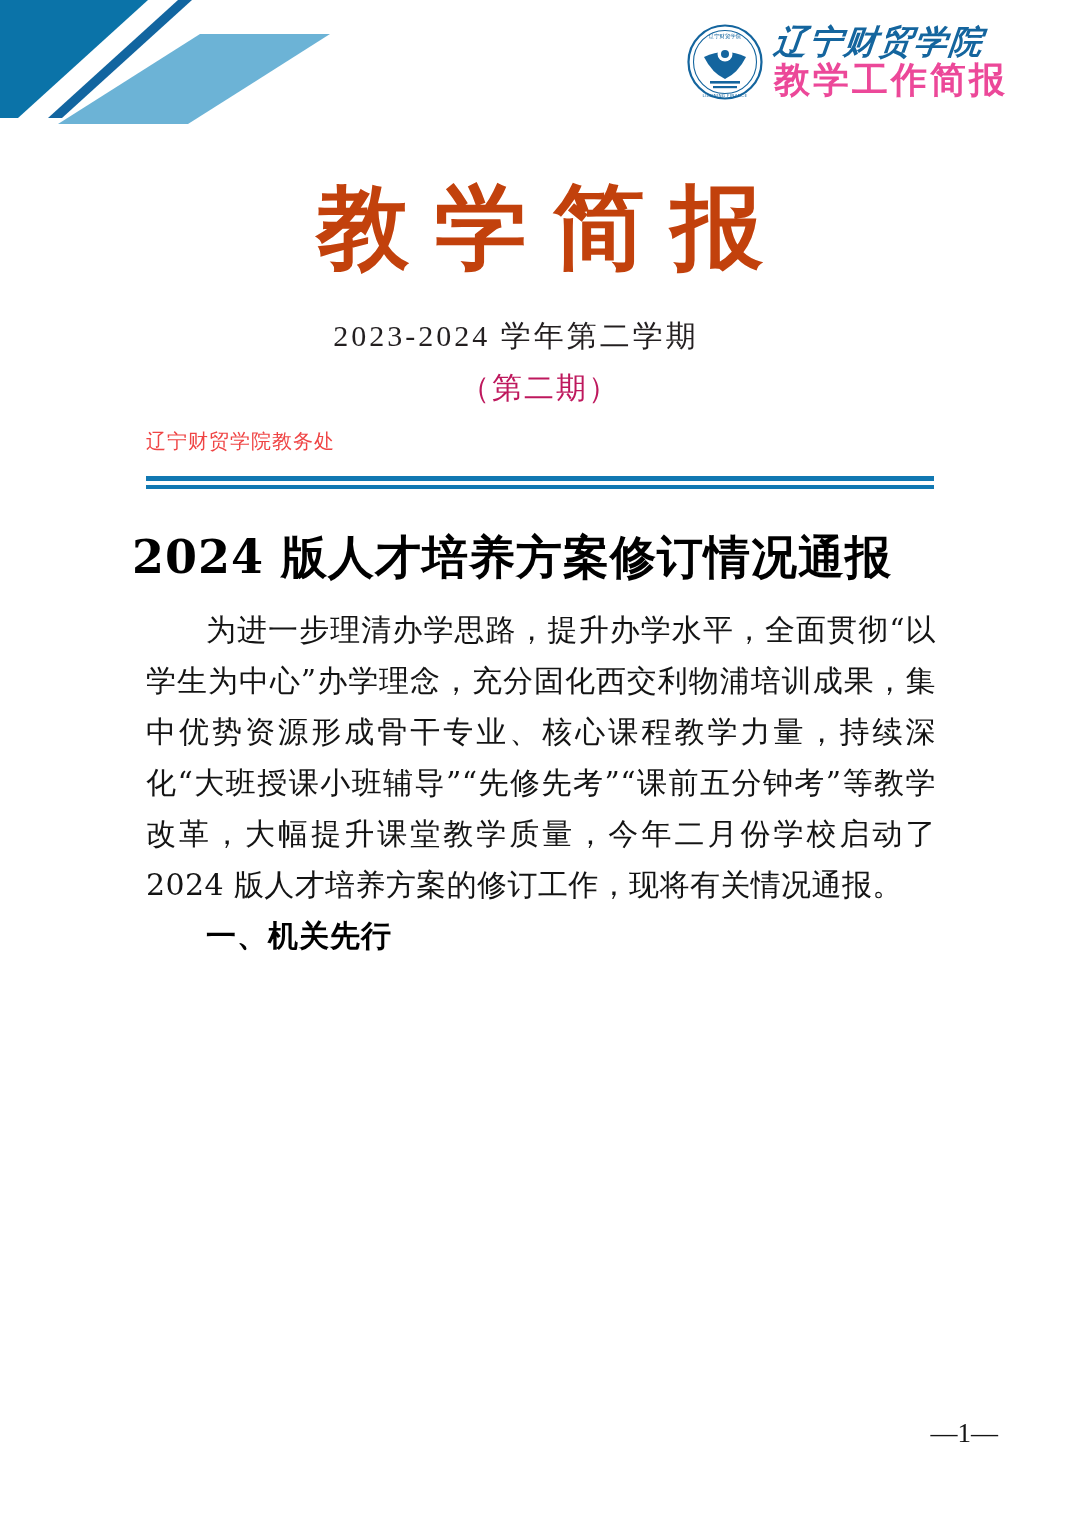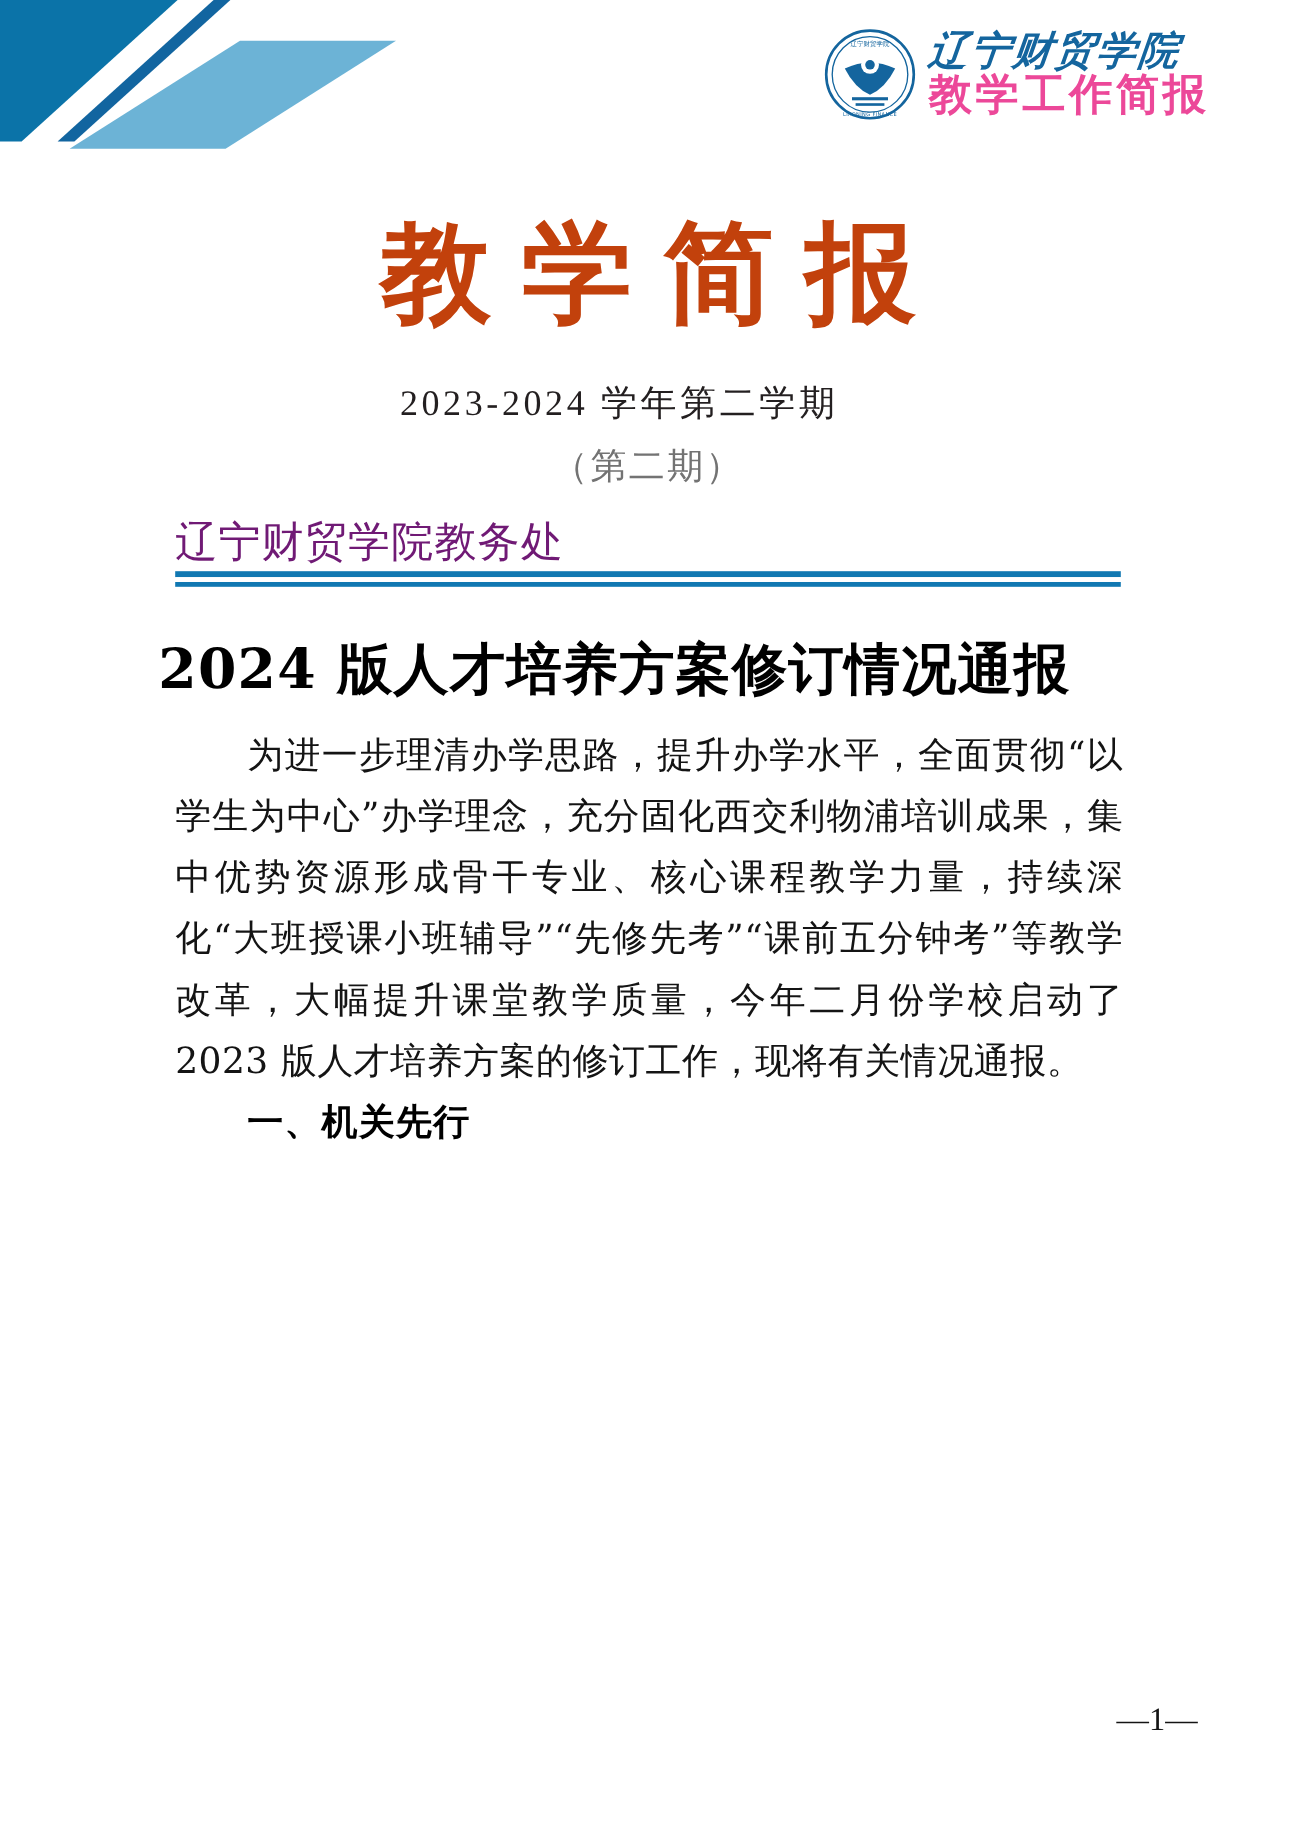--- a/index.html
+++ b/index.html
@@ -100,35 +100,35 @@
     white-space: nowrap;
   }
   .bulletin-issue {
     position: absolute;
     top: 368px;
     left: 0;
     width: 1080px;
     text-align: center;
     font-size: 30px;
     letter-spacing: 2px;
-    color: #737373;
+    color: #be185d;
     white-space: nowrap;
   }
 
   .issuer-row {
     position: absolute;
     top: 428px;
     left: 146px;
     width: 788px;
     display: flex;
     justify-content: space-between;
     align-items: baseline;
-    font-size: 35px;
+    font-size: 20px;
     letter-spacing: 1px;
-    color: #701a75;
+    color: #ef4444;
   }
   .issuer-org { white-space: nowrap; }
   .issuer-date { white-space: nowrap; padding-right: 4px; }
 
   .divider {
     position: absolute;
     left: 146px;
     width: 788px;
   }
   .divider .rule-thick {
@@ -247,17 +247,17 @@
 
 <div class="divider" style="top:476px;">
   <div class="rule-thick"></div>
   <div class="rule-gap"></div>
   <div class="rule-thin"></div>
 </div>
 
 <div class="article-title">2024 版人才培养方案修订情况通报</div>
 
 <div class="body-block">
-  <p class="para">为进一步理清办学思路，提升办学水平，全面贯彻“以学生为中心”办学理念，充分固化西交利物浦培训成果，集中优势资源形成骨干专业、核心课程教学力量，持续深化“大班授课小班辅导”“先修先考”“课前五分钟考”等教学改革，大幅提升课堂教学质量，今年二月份学校启动了 2023 版人才培养方案的修订工作，现将有关情况通报。</p>
+  <p class="para">为进一步理清办学思路，提升办学水平，全面贯彻“以学生为中心”办学理念，充分固化西交利物浦培训成果，集中优势资源形成骨干专业、核心课程教学力量，持续深化“大班授课小班辅导”“先修先考”“课前五分钟考”等教学改革，大幅提升课堂教学质量，今年二月份学校启动了 2024 版人才培养方案的修订工作，现将有关情况通报。</p>
   <p class="section-head">一、机关先行</p>
 </div>
 
 <div class="page-number">—1—</div>
 
 </body></html>

